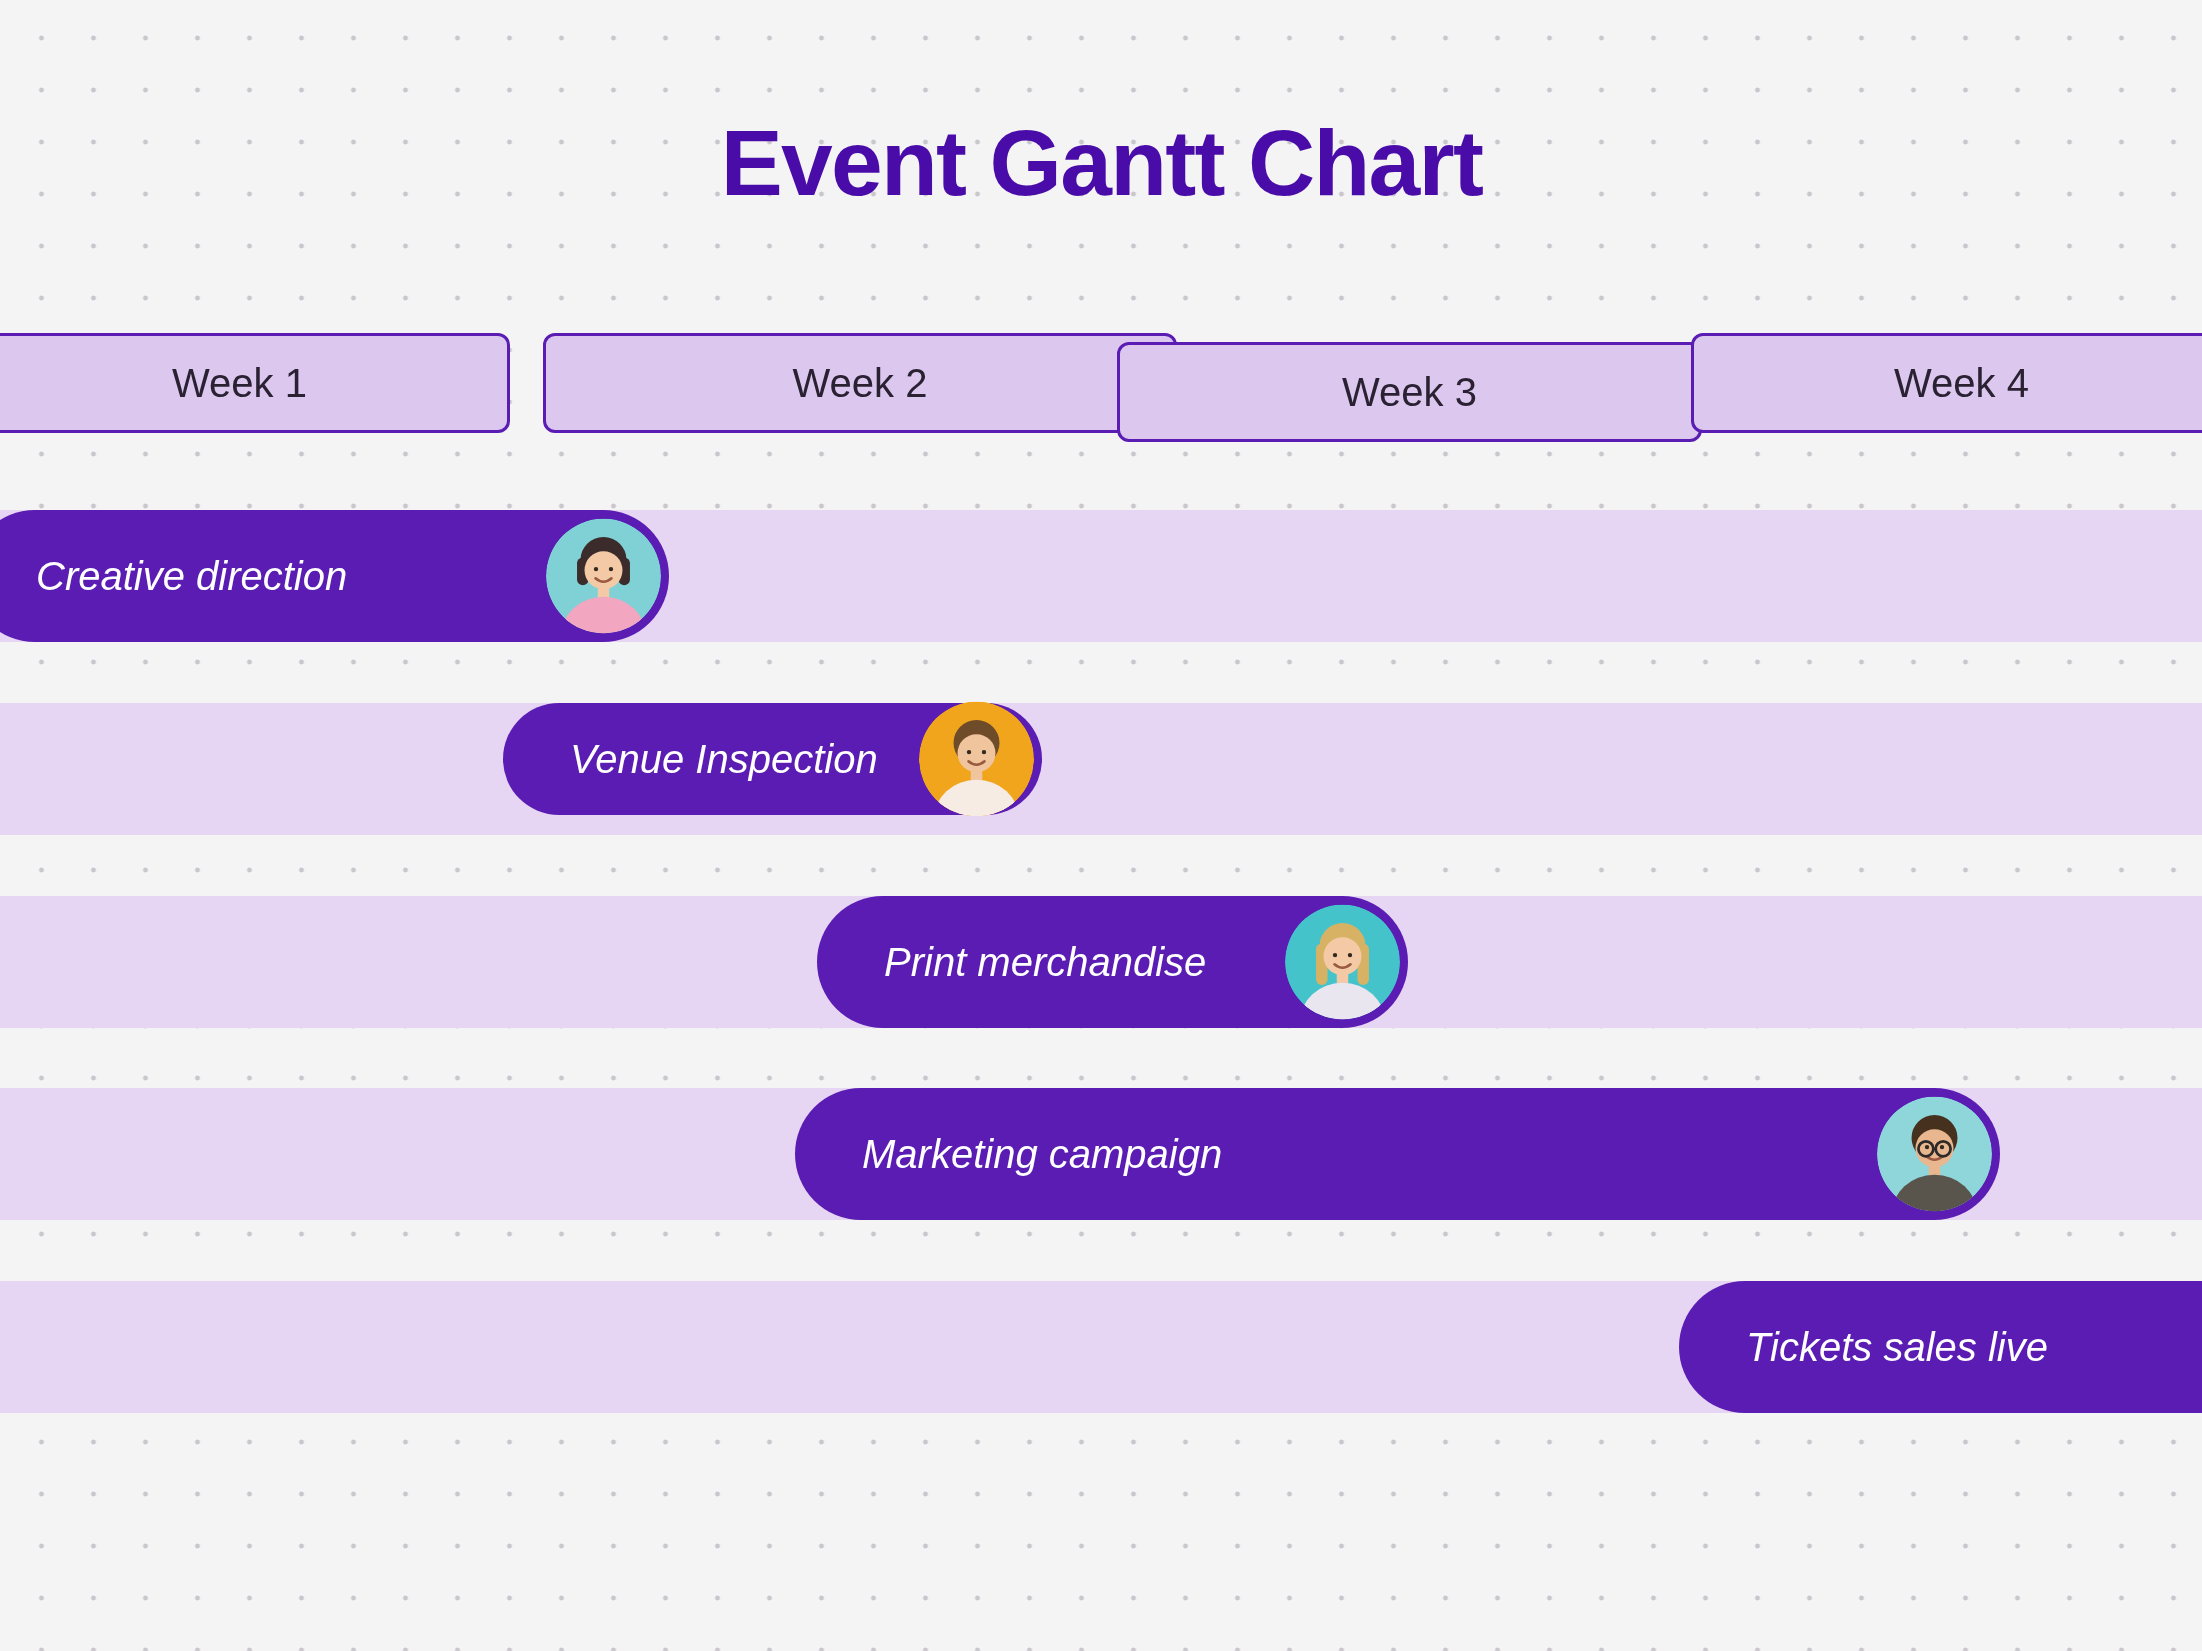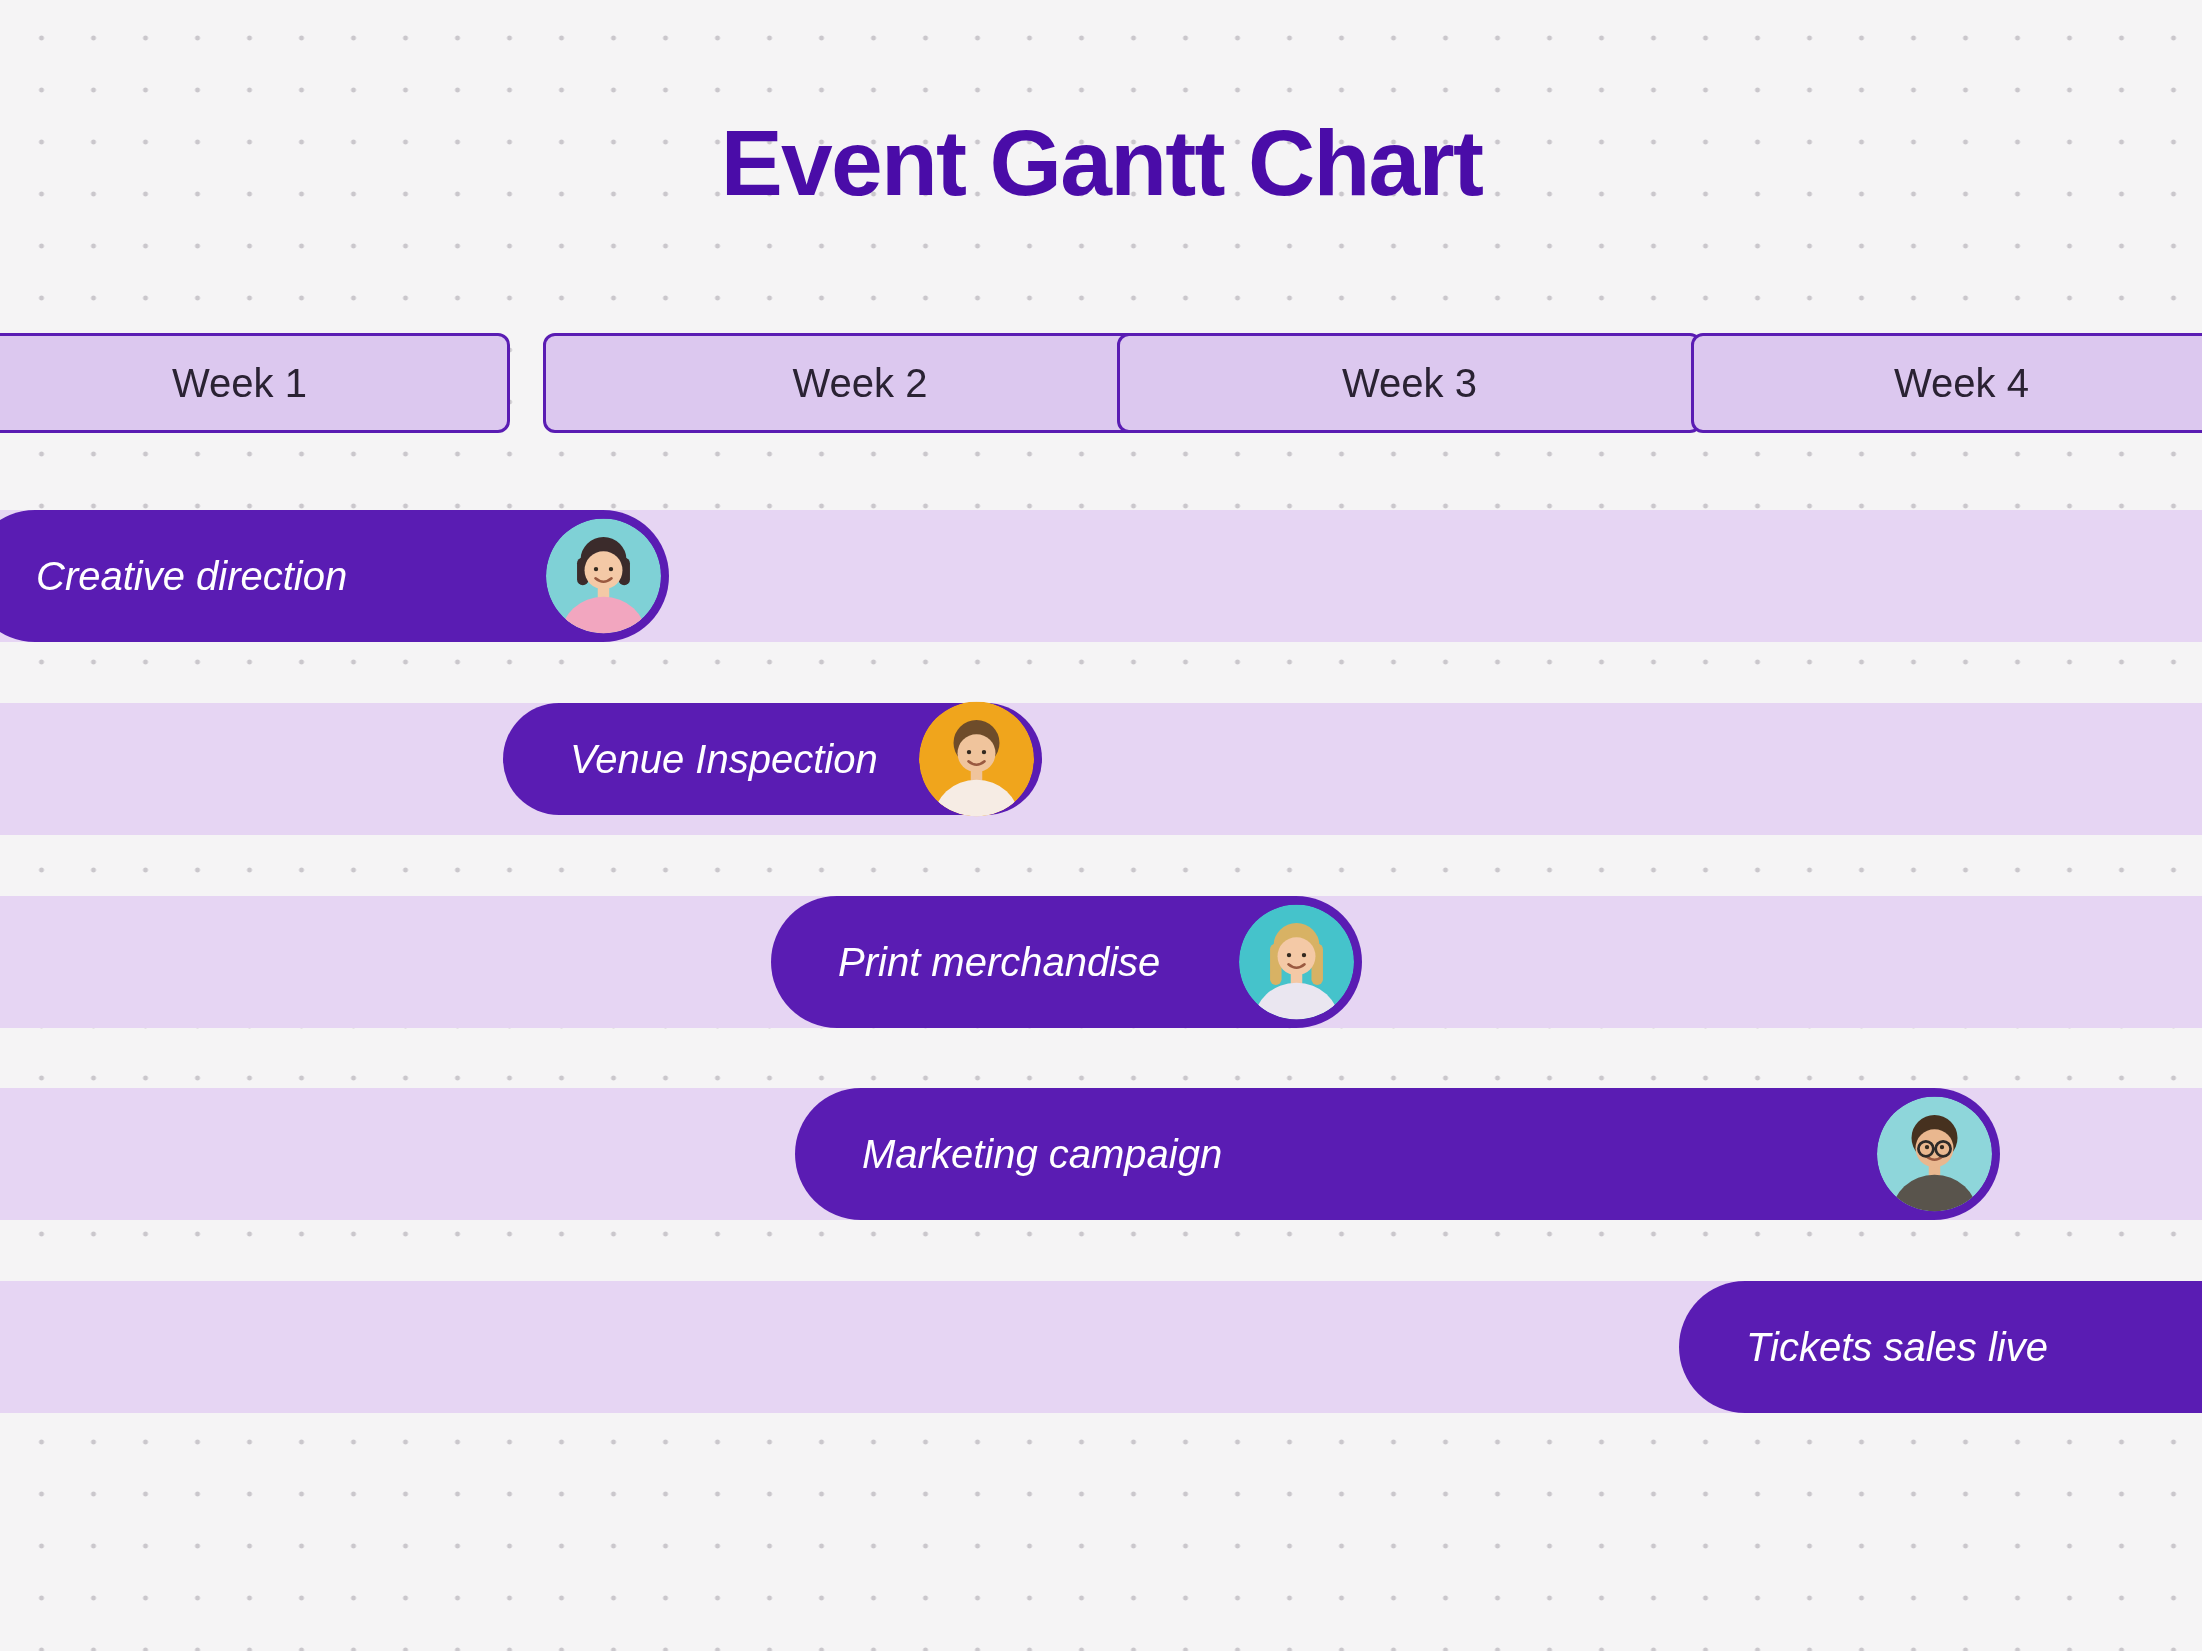--- a/index.html
+++ b/index.html
@@ -90,21 +90,21 @@
   .avatar svg{display:block;width:100%;height:100%;}
 </style>
 </head>
 <body>
 
 <div class="canvas">
   <h1 class="page-title">Event Gantt Chart</h1>
   <div id="headers">
       <div class="week-header" style="left: -31px; top: 333px; width: 541px;">Week 1</div>
       <div class="week-header" style="left: 543px; top: 333px; width: 634px;">Week 2</div>
-      <div class="week-header" style="left: 1117px; top: 333px; width: 585px;">Week 3</div>
+      <div class="week-header" style="left: 1117px; top: 342px; width: 585px;">Week 3</div>
       <div class="week-header" style="left: 1691px; top: 333px; width: 541px;">Week 4</div>
     </div>
   <div id="rows">
       <div class="row-band" style="top: 510px; height: 132px;"></div>
       <div class="task-bar" style="left: -31px; width: 700px; top: 510px; height: 132px;">
         <span class="task-label">Creative direction</span>
         <span class="avatar">
           <svg viewBox="0 0 100 100" xmlns="http://www.w3.org/2000/svg">
     <defs>
               <clipPath id="clip0">
@@ -146,21 +146,21 @@
       <circle cx="50" cy="45" r="16.5" fill="#f0c49c"></circle>
       <circle cx="43.5" cy="44" r="1.9" fill="#33291f"></circle>
       <circle cx="56.5" cy="44" r="1.9" fill="#33291f"></circle>
       <path d="M43,52 Q50,58 57,52" fill="none" stroke="#9a5a40" stroke-width="2.2" stroke-linecap="round"></path>
 
     </g>
   </svg>
         </span>
       </div>
       <div class="row-band" style="top: 896px; height: 132px;"></div>
-      <div class="task-bar" style="left: 771px; width: 591px; top: 896px; height: 132px;">
+      <div class="task-bar" style="left: 817px; width: 591px; top: 896px; height: 132px;">
         <span class="task-label">Print merchandise</span>
         <span class="avatar">
           <svg viewBox="0 0 100 100" xmlns="http://www.w3.org/2000/svg">
     <defs>
               <clipPath id="clip2">
                 <circle cx="50" cy="50" r="50"></circle>
               </clipPath>
             </defs>
     <g clip-path="url(#clip2)">
       <rect width="100" height="100" fill="#45c3cb"></rect>

